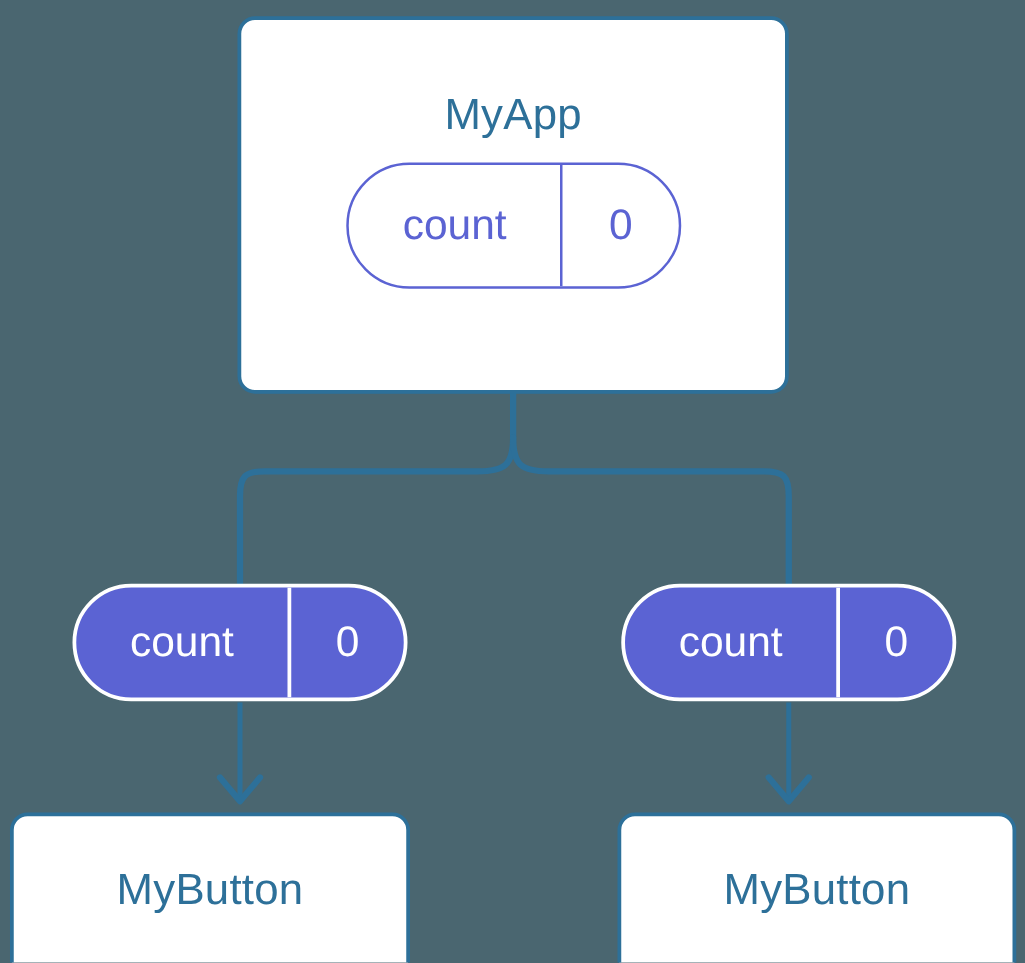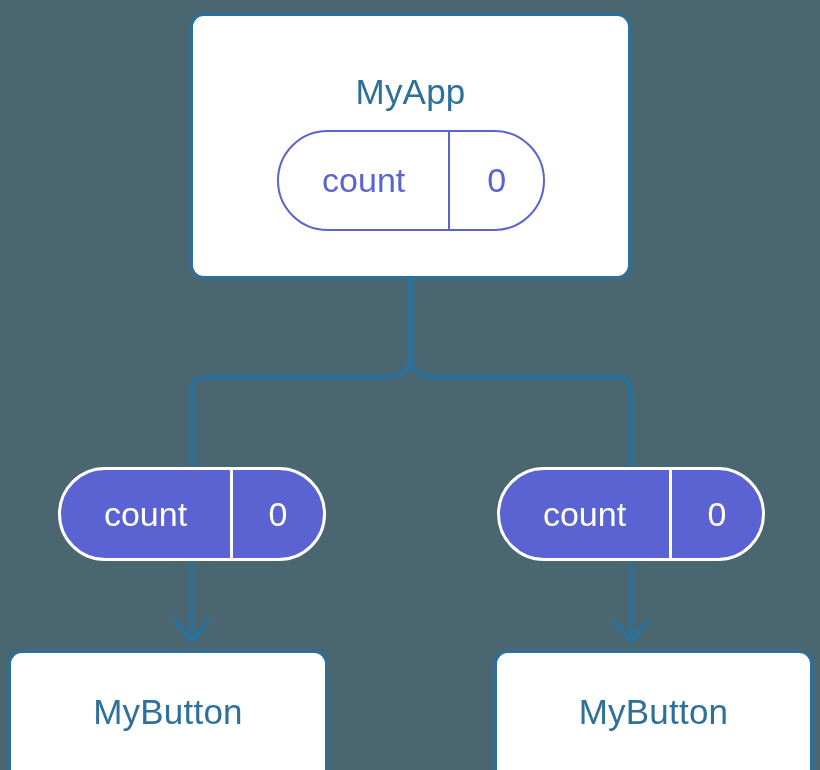--- a/index.html
+++ b/index.html
@@ -44,21 +44,21 @@
     font-size: 35px;
     font-weight: 400;
     letter-spacing: 0.2px;
     white-space: nowrap;
   }
 
   #app-box {
     left: 190px;
     top: 13px;
     width: 441px;
-    height: 266px;
+    height: 302px;
   }
   #app-box .component-title { top: 56px; }
 
   #button-box-left {
     left: 8px;
     top: 650px;
     width: 320px;
     height: 135px;
   }
   #button-box-left .component-title { top: 39px; }

